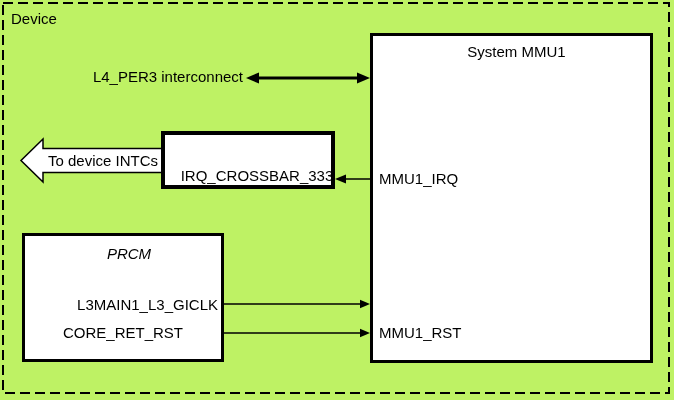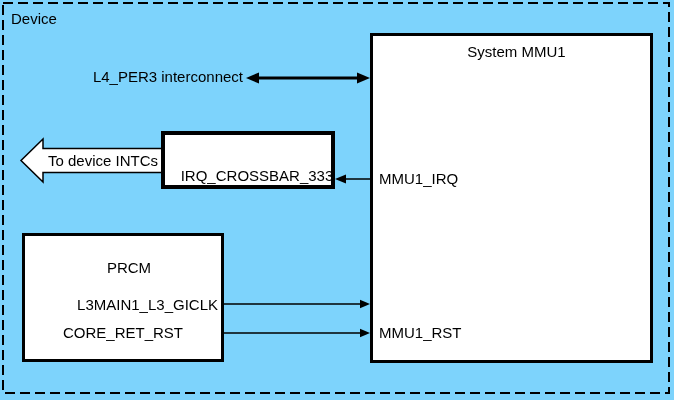--- a/index.html
+++ b/index.html
@@ -4,21 +4,21 @@
 <style>
   html, body {
     margin: 0;
     padding: 0;
     background: #ffffff;
   }
   .canvas {
     position: relative;
     width: 674px;
     height: 400px;
-    background: #7dd3fc;
+    background: #bef264;
     font-family: "Liberation Sans", sans-serif;
     font-size: 15px;
     color: #000000;
     overflow: hidden;
   }
   .abs { position: absolute; }
   .wires {
     left: 0; top: 0;
     width: 674px; height: 400px;
     z-index: 1;
@@ -72,21 +72,21 @@
   </svg>
 
   <div class="abs lbl" style="left:11px; top:11px;">Device</div>
 
   <div class="abs box" style="left:370px; top:33px; width:283px; height:330px;"></div>
   <div class="abs lbl center" style="left:370px; top:44px; width:293px;">System MMU1</div>
   <div class="abs lbl" style="left:379px; top:171px;">MMU1_IRQ</div>
   <div class="abs lbl" style="left:379px; top:325px;">MMU1_RST</div>
 
   <div class="abs box" style="left:22px; top:233px; width:202px; height:129px;"></div>
-  <div class="abs lbl center" style="left:22px; top:260px; width:214px;">PRCM</div>
+  <div class="abs lbl center" style="left:22px; top:246px; width:214px;font-style:italic;">PRCM</div>
   <div class="abs lbl right" style="left:28px; top:297px; width:190px;">L3MAIN1_L3_GICLK</div>
   <div class="abs lbl right" style="left:28px; top:325px; width:190px;text-align:center;">CORE_RET_RST</div>
 
   <div class="abs box thick" style="left:161px; top:131px; width:174px; height:58px;"></div>
   <div class="abs lbl center" style="left:165px; top:168px; width:184px;">IRQ_CROSSBAR_333</div>
 
   <div class="abs lbl right" style="left:60px; top:69px; width:183px;">L4_PER3 interconnect</div>
   <div class="abs lbl center" style="left:45px; top:153px; width:116px;">To device INTCs</div>
 
 </div>

